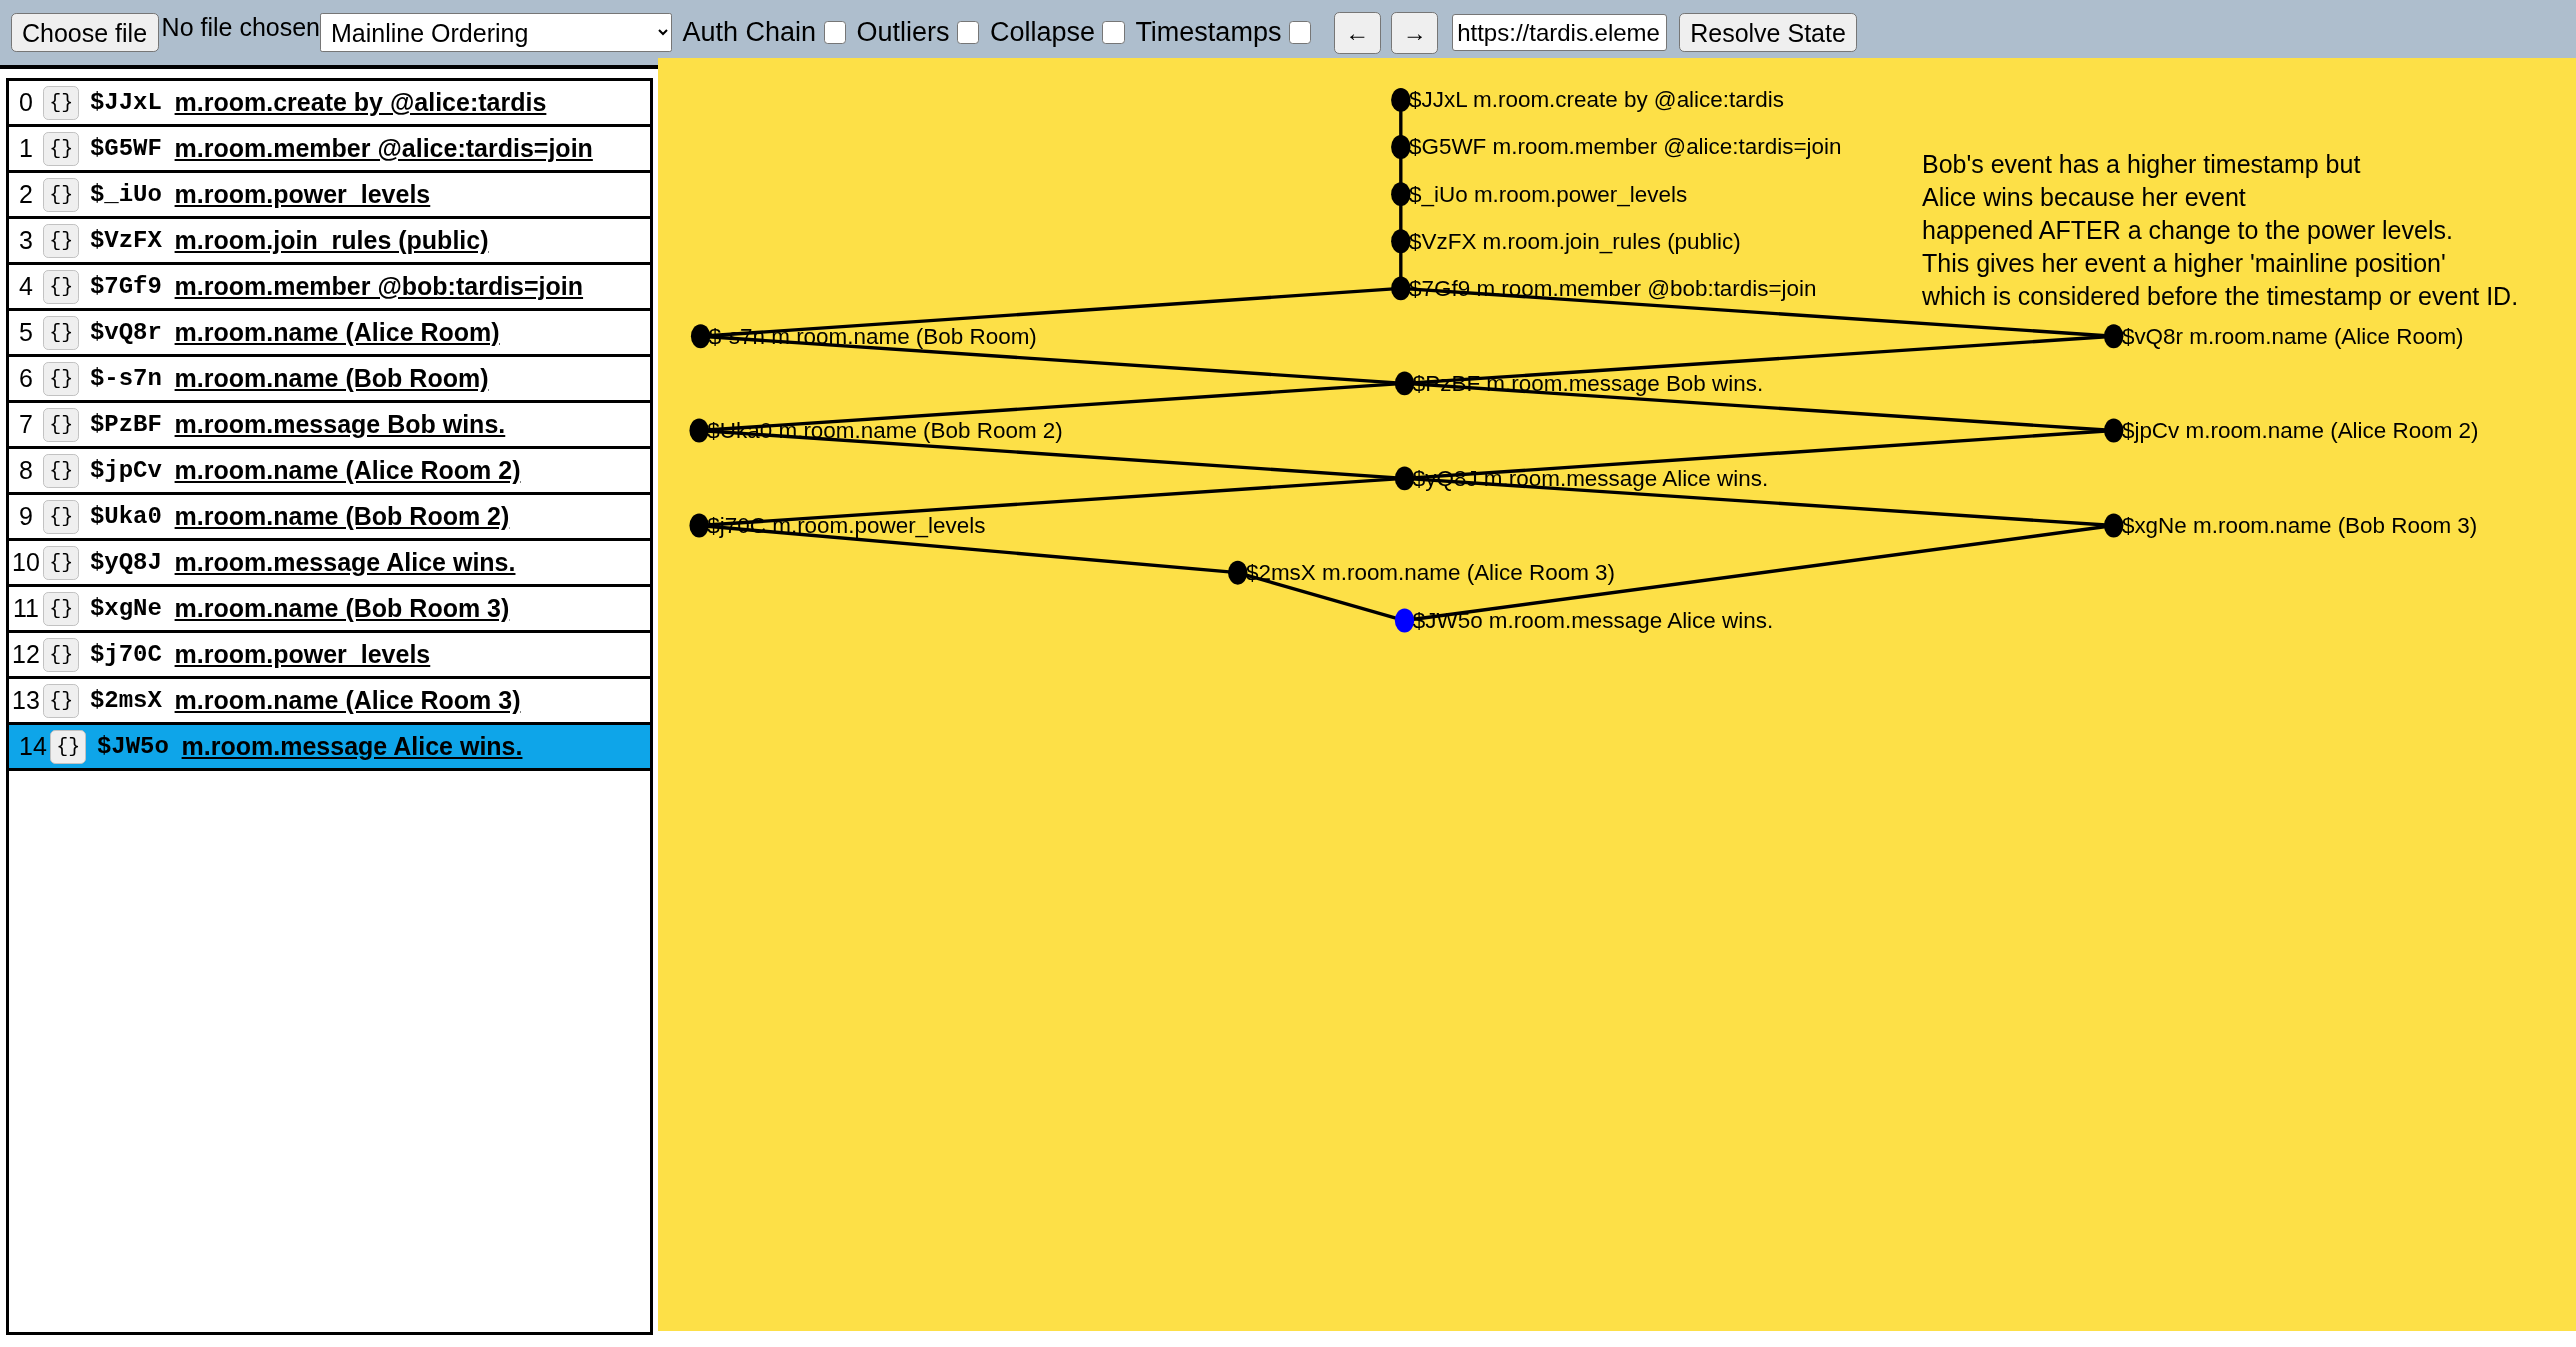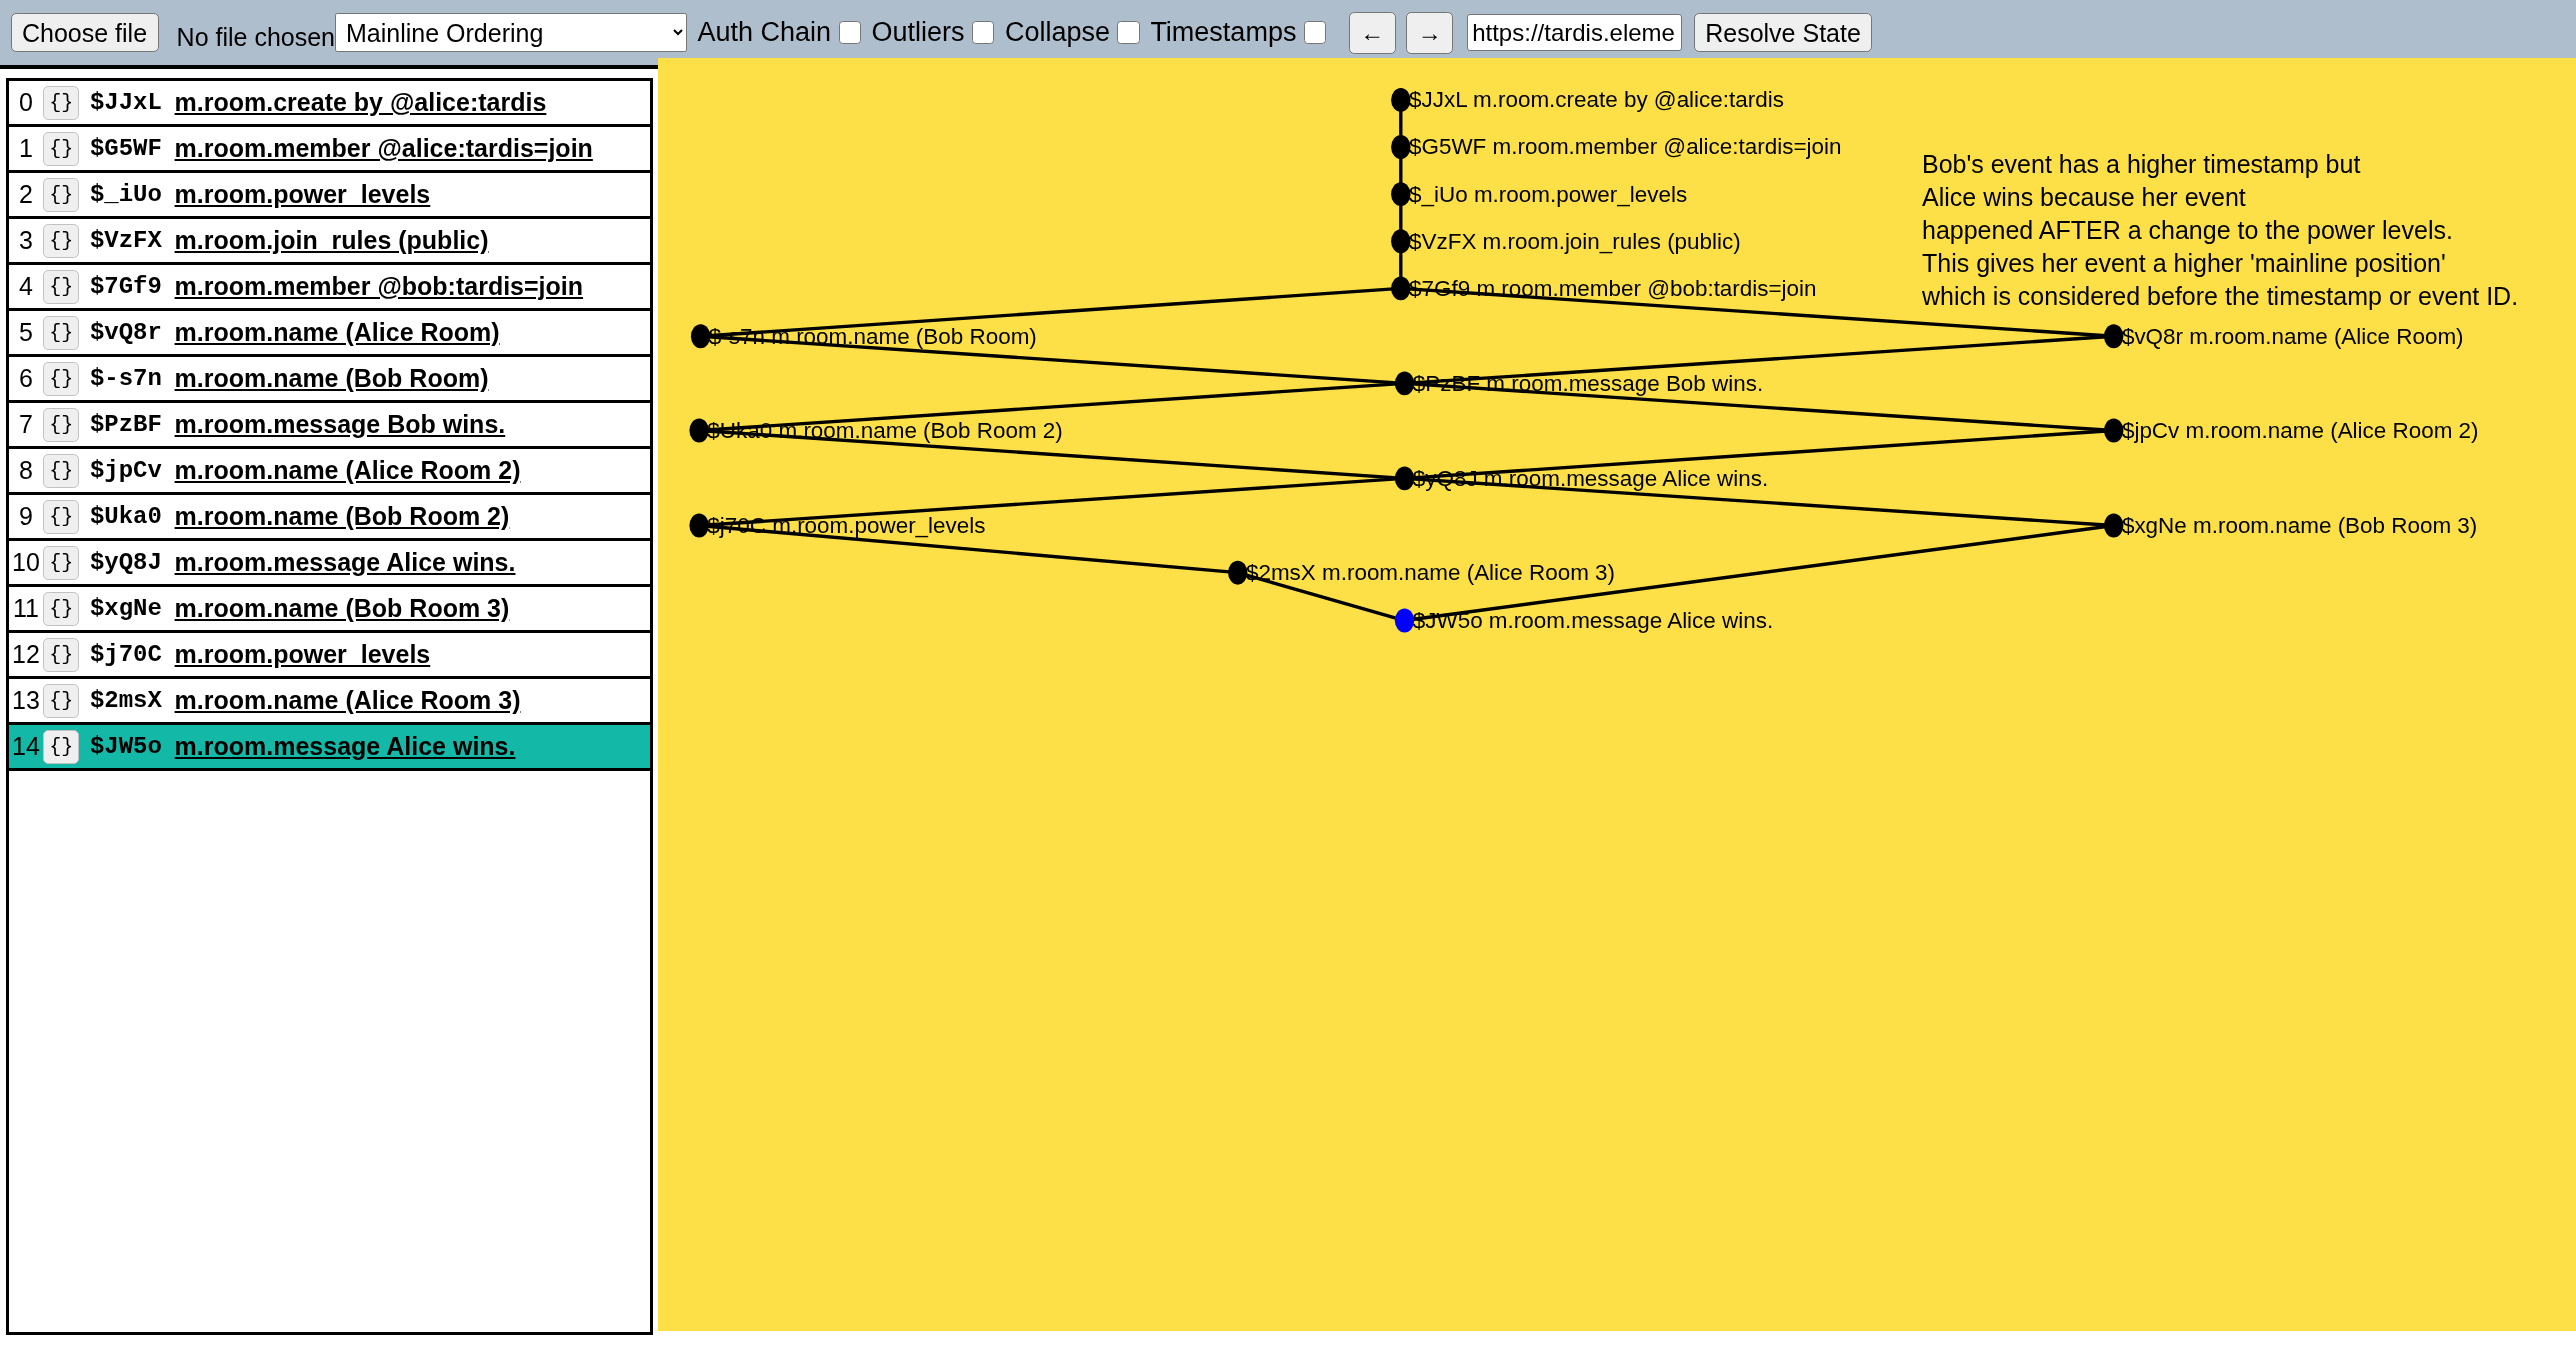--- a/index.html
+++ b/index.html
@@ -24,22 +24,22 @@
     box-sizing: border-box;
     background: #aebecd;
     border-bottom: 4.5px solid #000000;
     display: flex;
     align-items: center;
     gap: 0px;
     padding-left: 10.5px;
   }
   .file-input-wrap {
     display: flex;
-    align-items: flex-end;
-    gap: 18px;
+    align-items: flex-start;
+    gap: 3px;
   }
   .btn {
     background: #efefef;
     border: 1.5px solid #767676;
     border-radius: 5.2px;
     font-family: "Liberation Sans", sans-serif;
     font-size: 25px;
     color: #000;
     padding: 4.5px 10.5px;
     line-height: 1.12;
@@ -123,21 +123,21 @@
   }
   .event-row {
     display: flex;
     align-items: center;
     height: 46px;
     box-sizing: border-box;
     border-bottom: 3px solid #000000;
     background: #ffffff;
     cursor: pointer;
   }
-  .event-row.selected { background: #14b8a6; }
+  .event-row.selected { background: #0ea5e9; padding-left: 7px; }
   .row-index {
     width: 34px;
     flex: 0 0 34px;
     text-align: center;
     font-size: 25px;
     color: #000;
     font-family: "Liberation Sans", sans-serif;
   }
   .json-btn {
     flex: 0 0 auto;

